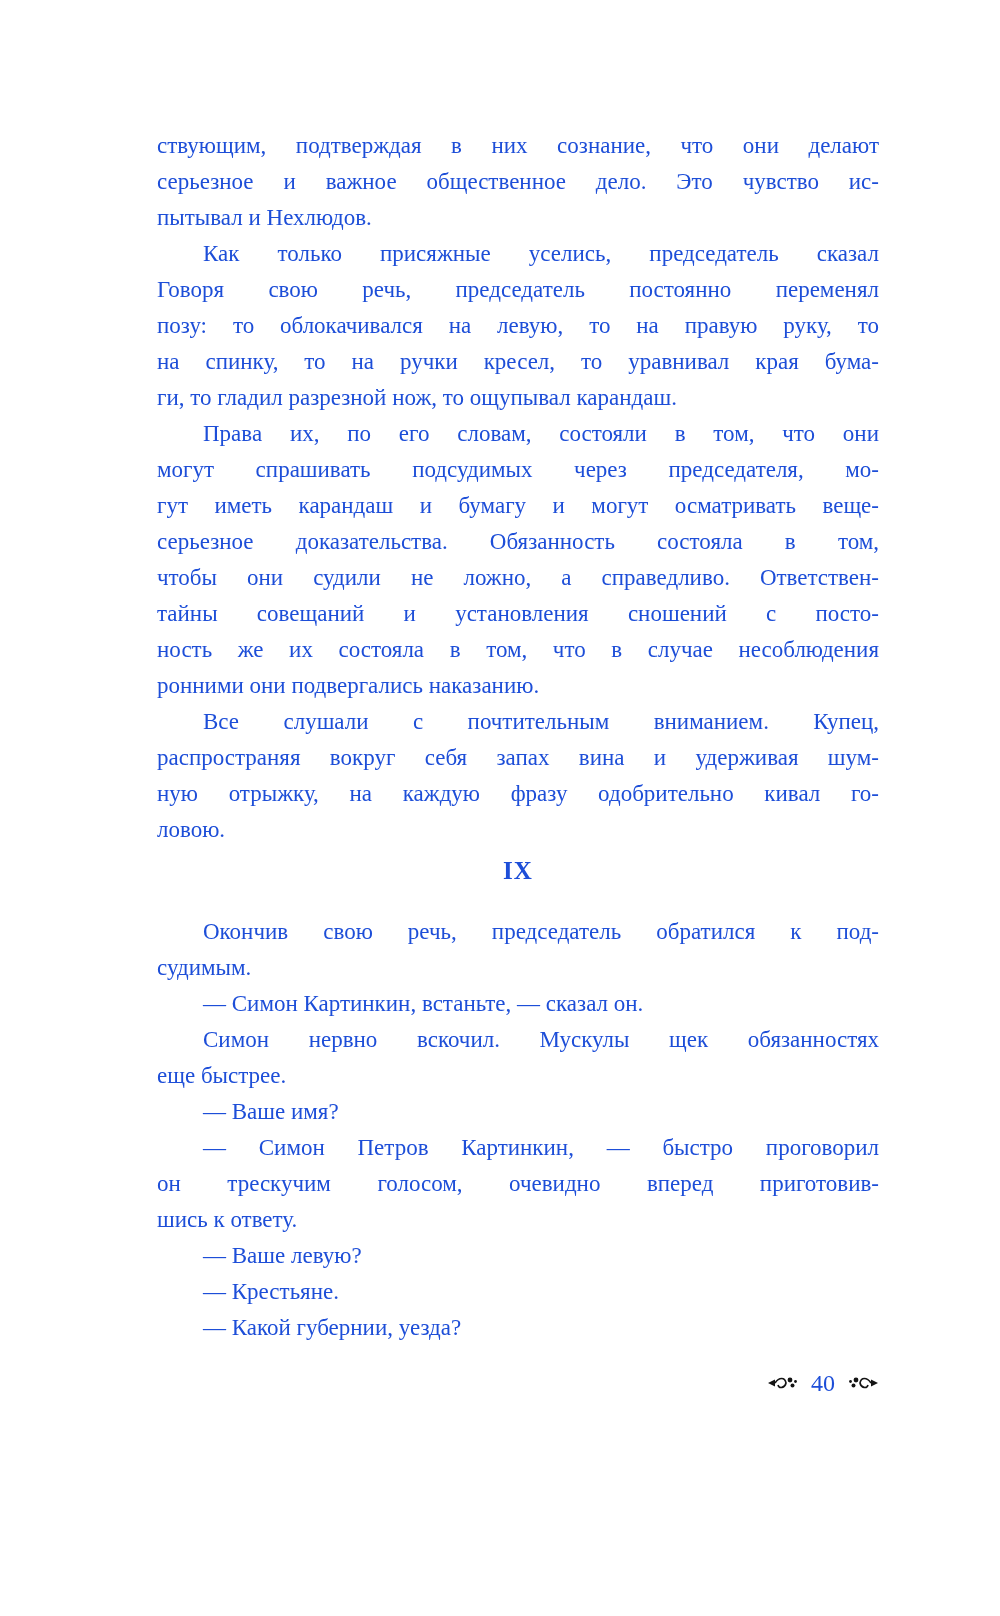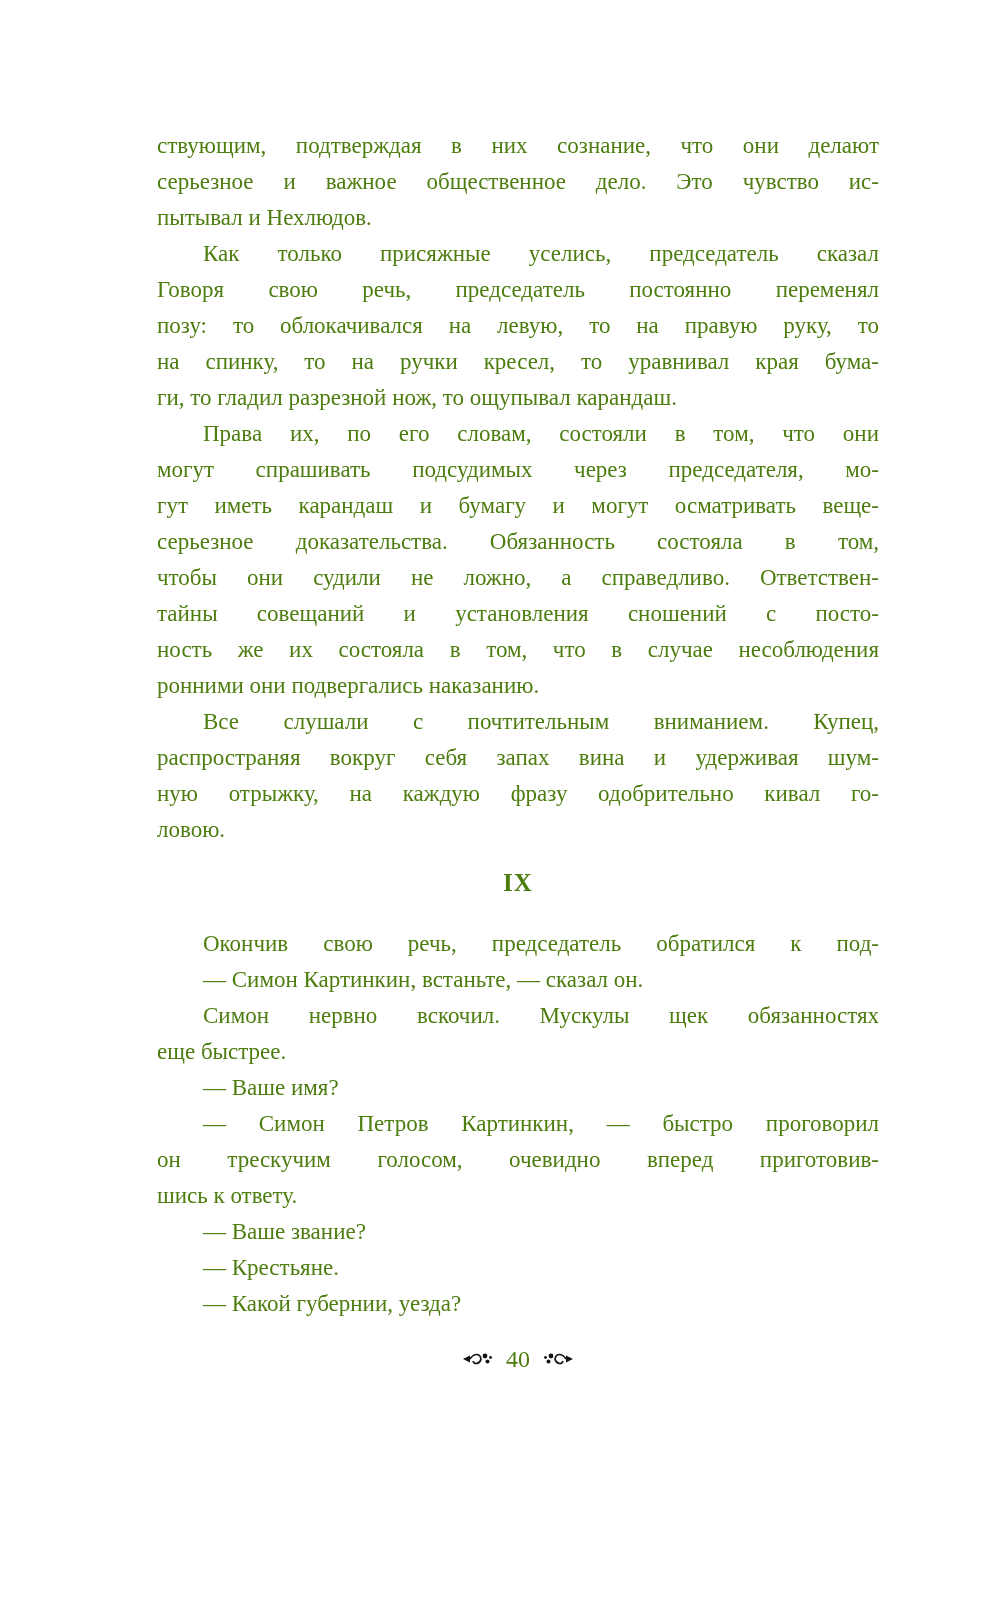--- a/index.html
+++ b/index.html
@@ -6,21 +6,21 @@
     margin: 0;
     padding: 0;
     background: #ffffff;
   }
   .book-page {
     position: relative;
     width: 1000px;
     height: 1616px;
     background: #ffffff;
     font-family: "Liberation Serif", "DejaVu Serif", serif;
-    color: #4d7c0f;
+    color: #1d4ed8;
     overflow: hidden;
   }
   .text-col {
     position: absolute;
     left: 157px;
     top: 128px;
     width: 722px;
   }
   .para {
     margin: 0;
@@ -40,27 +40,27 @@
     text-align-last: left;
   }
   .line.first {
     text-indent: 46px;
   }
   .heading {
     text-align: center;
     font-weight: bold;
     font-size: 25px;
     line-height: 38px;
-    margin-top: 16px;
+    margin-top: 4px;
     margin-bottom: 24px;
     letter-spacing: 1px;
   }
   .footer {
     margin-top: 22px;
-    text-align: center;
+    text-align: right;
     font-size: 23px;
     line-height: 30px;
   }
   .footer-inner {
     display: inline-flex;
     align-items: center;
     gap: 14px;
   }
   .page-number {
     font-size: 24px;
@@ -107,38 +107,39 @@
       </div>
       <div class="para">
         <div class="line just first">Все слушали с почтительным вниманием. Купец,</div>
         <div class="line just">распространяя вокруг себя запах вина и удерживая шум-</div>
         <div class="line just">ную отрыжку, на каждую фразу одобрительно кивал го-</div>
         <div class="line last">ловою.</div>
       </div>
       <div class="heading">IX</div>
       <div class="para">
         <div class="line just first">Окончив свою речь, председатель обратился к под-</div>
+        <div class="line last">судимым.</div>
       </div>
       <div class="para">
         <div class="line last first">— Симон Картинкин, встаньте, — сказал он.</div>
       </div>
       <div class="para">
         <div class="line just first">Симон нервно вскочил. Мускулы щек обязанностях</div>
         <div class="line last">еще быстрее.</div>
       </div>
       <div class="para">
         <div class="line last first">— Ваше имя?</div>
       </div>
       <div class="para">
         <div class="line just first">— Симон Петров Картинкин, — быстро проговорил</div>
         <div class="line just">он трескучим голосом, очевидно вперед приготовив-</div>
         <div class="line last">шись к ответу.</div>
       </div>
       <div class="para">
-        <div class="line last first">— Ваше звание?</div>
+        <div class="line last first">— Ваше левую?</div>
       </div>
       <div class="para">
         <div class="line last first">— Крестьяне.</div>
       </div>
       <div class="para">
         <div class="line last first">— Какой губернии, уезда?</div>
       </div>
       <div class="footer"><span class="footer-inner">
           <span class="ornament">
             <svg viewBox="0 0 30 16" width="30" height="16">

